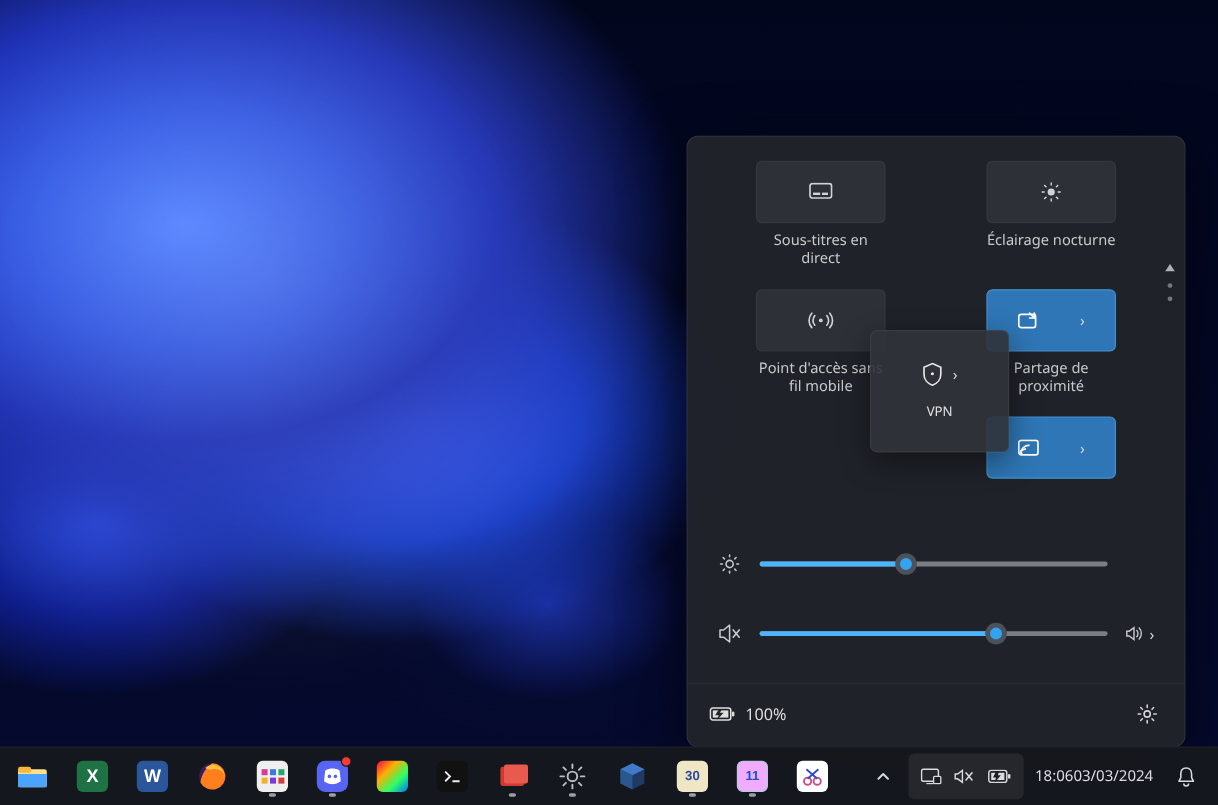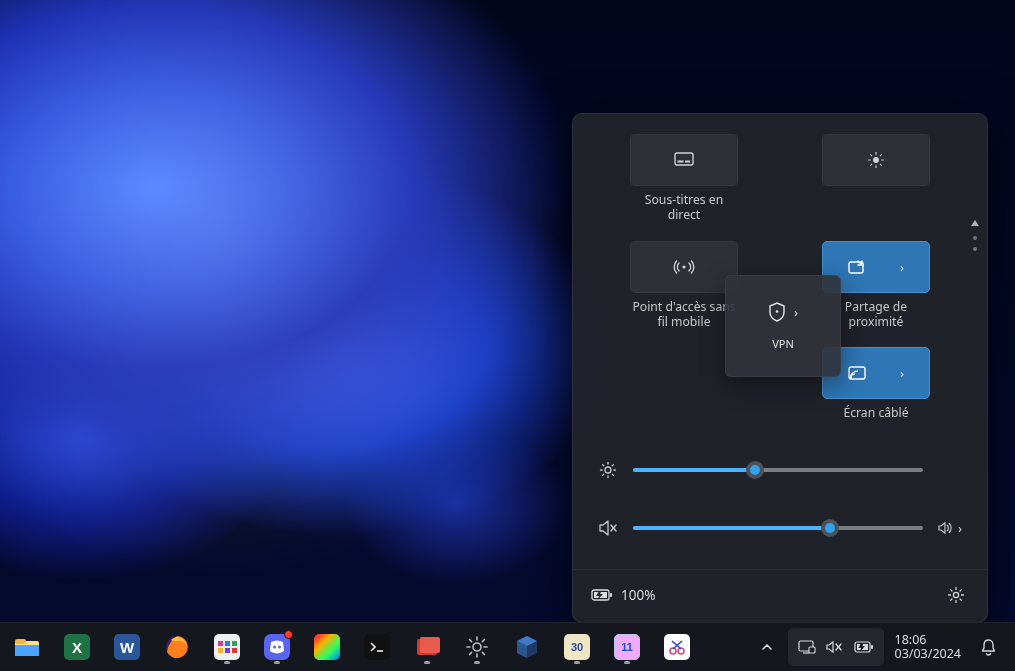--- a/index.html
+++ b/index.html
@@ -94,21 +94,21 @@
     border-top:1px solid rgba(255,255,255,0.05);
     display:flex; align-items:center; padding:0 10px 0 6px; color:#dcdde0;
   }
   .tb-apps{ display:flex; align-items:center; gap:8px; }
   .tb-btn{ width:42px; height:40px; border-radius:6px; display:flex; flex-direction:column; align-items:center; justify-content:center; position:relative; cursor:pointer;}
   .tb-btn .dot{position:absolute; bottom:3px; width:6px; height:3px; border-radius:2px; background:#9aa0a6;}
   .tb-ic{ width:26px; height:26px; border-radius:5px; display:flex; align-items:center; justify-content:center; font-size:15px; font-weight:600; font-family:"Segoe UI",Arial,sans-serif;}
 
   .tb-right{ margin-left:auto; display:flex; align-items:center; gap:4px;}
   .tray-chip{ display:flex; align-items:center; gap:10px; padding:4px 10px; border-radius:5px; background:rgba(255,255,255,0.07); height:38px; cursor:pointer;}
-  .clock{ display:flex; flex-direction:column; align-items:flex-start; line-height:1.15; font-size:12.5px; padding:0 6px;}
+  .clock{ display:flex; flex-direction:row; align-items:center; line-height:1.15; font-size:12.5px; padding:0 6px;}
   .tb-plain{ width:34px; height:38px; display:flex; align-items:center; justify-content:center; border-radius:5px; cursor:pointer;}
 
   svg { display:block; }
   .chev-mini{ font-size:13px; color:#d7d7d7; }
 </style>
 </head>
 <body>
 
 <div class="wallpaper"></div>
 
@@ -135,20 +135,21 @@
               <line x1="9" y1="14.8" x2="9" y2="16.5"></line>
             <line x1="1.5" y1="9" x2="3.2" y2="9"></line>
               <line x1="14.8" y1="9" x2="16.5" y2="9"></line>
             <line x1="3.5" y1="3.5" x2="4.7" y2="4.7"></line>
               <line x1="13.3" y1="13.3" x2="14.5" y2="14.5"></line>
             <line x1="14.5" y1="3.5" x2="13.3" y2="4.7"></line>
               <line x1="4.7" y1="13.3" x2="3.5" y2="14.5"></line>
           </g>
         </svg>
       </div>
+      <div class="tile-label">Éclairage nocturne</div>
     </div>
 
     <div class="tile-col">
       <div class="tile">
         <svg width="22" height="16" viewBox="0 0 22 16">
           <g fill="none" stroke="#cfd2d6" stroke-width="1.4" stroke-linecap="round">
             <path d="M6 4 A6 6 0 0 0 6 12"></path>
               <path d="M3.5 2 A9 9 0 0 0 3.5 14"></path>
             <path d="M16 4 A6 6 0 0 1 16 12"></path>
               <path d="M18.5 2 A9 9 0 0 1 18.5 14"></path>
@@ -178,21 +179,20 @@
     <div class="tile-col">
       <div class="tile active chev">
         <svg width="18" height="15" viewBox="0 0 18 15">
           <rect x="1" y="1" width="16" height="12" rx="2" fill="none" stroke="#fff" stroke-width="1.4"></rect>
           <path d="M2 13 A5 5 0 0 1 7 8" fill="none" stroke="#fff" stroke-width="1.4"></path>
           <path d="M2 13 A8 8 0 0 1 10 5" fill="none" stroke="#fff" stroke-width="1.4"></path>
           <circle cx="3" cy="12" r="1.2" fill="#fff"></circle>
         </svg>
         <span class="chev-mini">›</span>
       </div>
-      <div class="tile-label">Écran câblé</div>
     </div>
 
     <div class="side-dots">
       <div class="tri"></div>
         <div class="dot"></div>
         <div class="dot"></div>
     </div>
 
     <div class="vpn-pop">
       <div class="icline">

